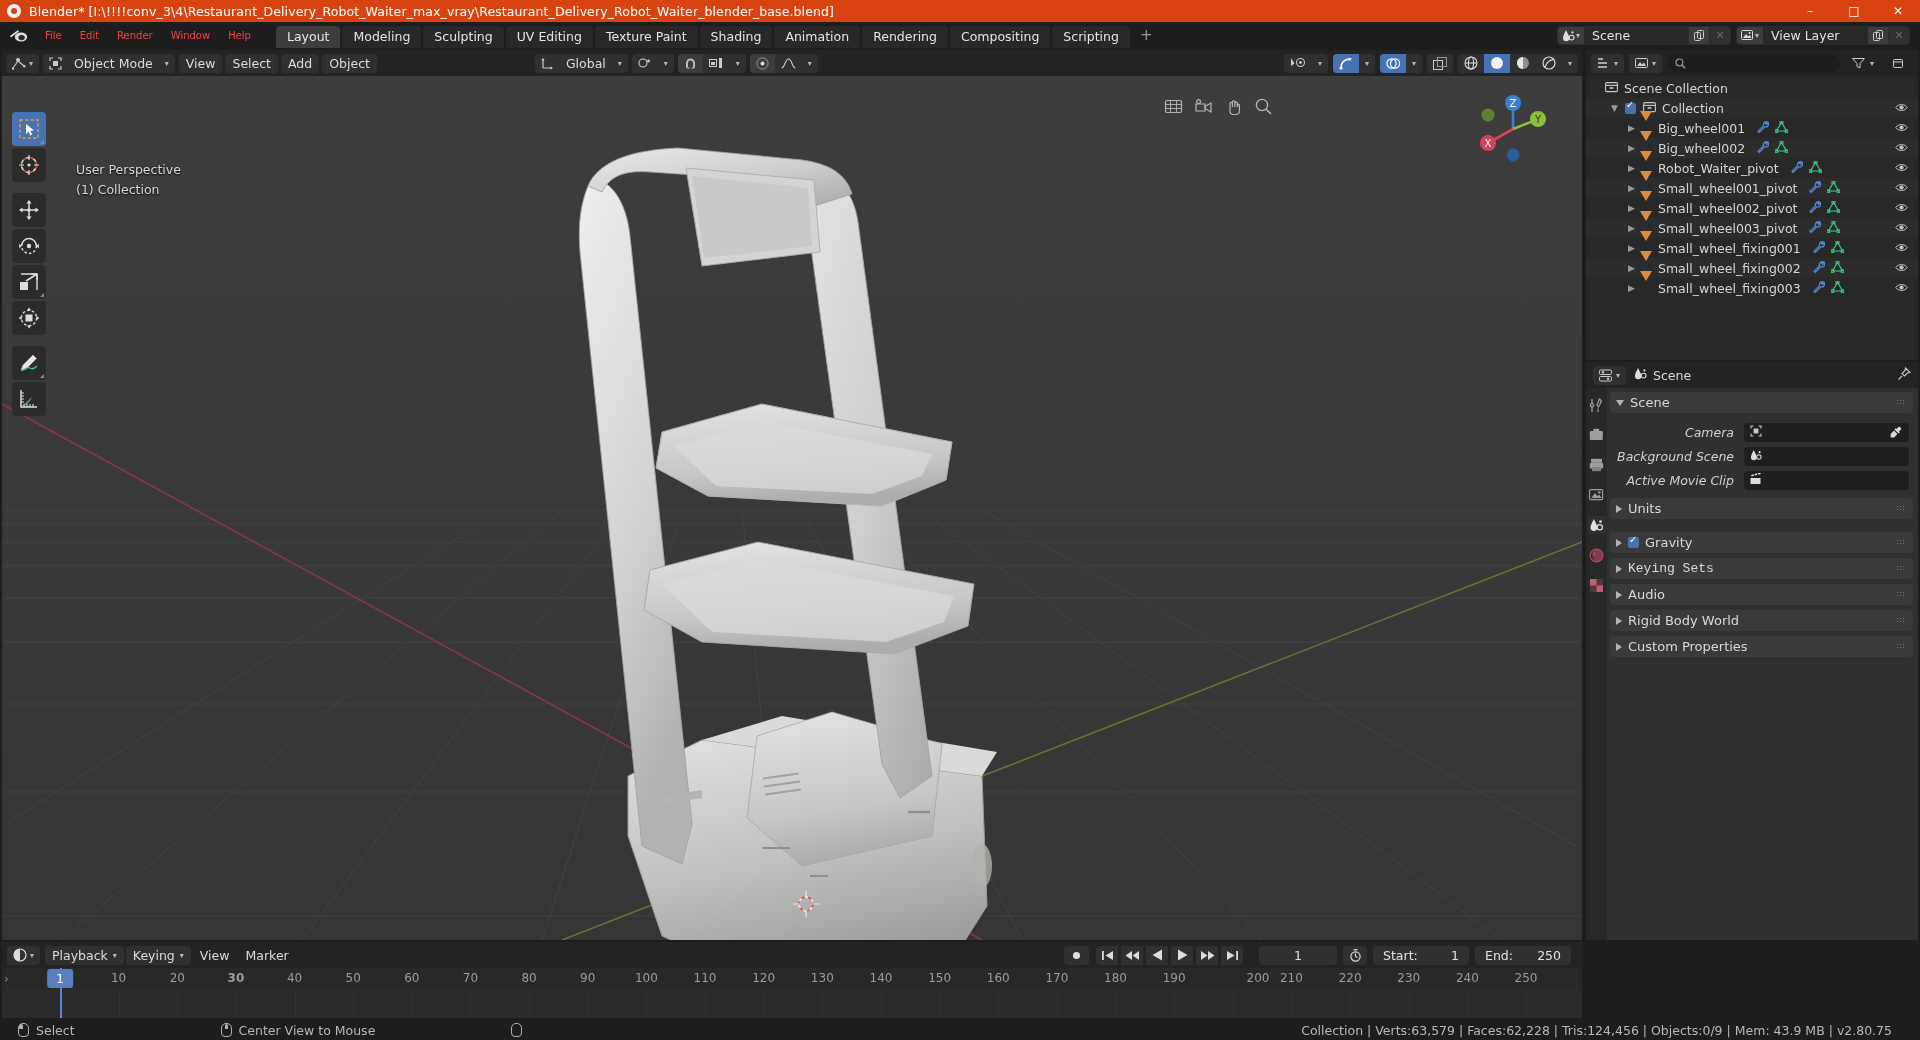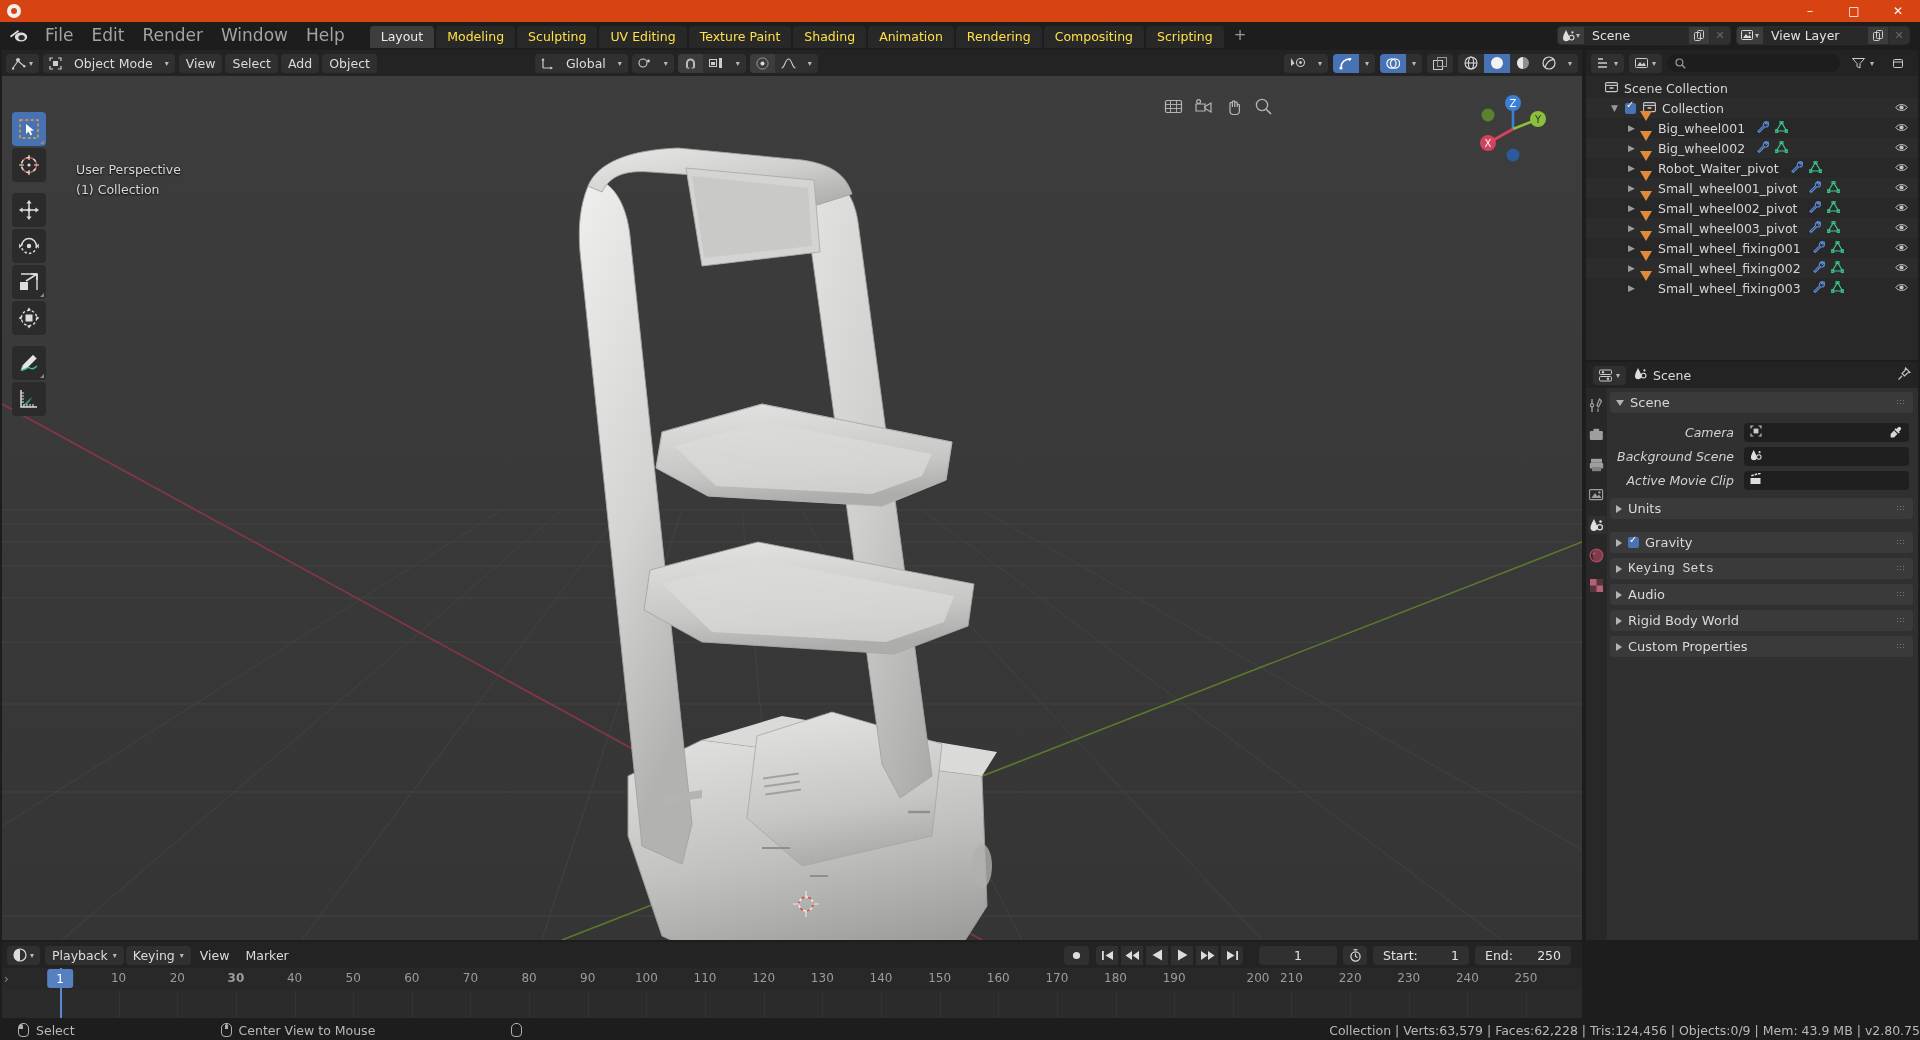--- a/index.html
+++ b/index.html
@@ -37,25 +37,25 @@
   
   .topbar {
     position: absolute; left: 0; top: 22px; width: 1920px; height: 26px;
     background: #1d1d1d; display: flex; align-items: center;
   }
   .blender-logo {
     width: 22px; height: 18px; margin: 0 6px 0 8px; position: relative; flex: 0 0 auto;
   }
   .blender-logo svg { display: block; }
   .menu-item {
-    padding: 3px 9px; font-size: 17px; color: #a3a3a3; border-radius: 3px; white-space: nowrap;
+    padding: 3px 9px; font-size: 10px; color: #ef4444; border-radius: 3px; white-space: nowrap;
   }
   .ws-tabs { display: flex; align-items: flex-end; height: 26px; margin-left: 16px; }
   .ws-tab {
-    padding: 4px 11px 5px; font-size: 12.5px; color: #fde047;
+    padding: 4px 11px 5px; font-size: 12.5px; color: #e5e5e5;
     background: #282828; margin-right: 2px; border-radius: 4px 4px 0 0;
     height: 22px; display: flex; align-items: center; white-space: nowrap;
   }
   .ws-tab.active { background: #3d3d3d; color: #e8e8e8; }
   .ws-plus { color: #9a9a9a; font-size: 15px; padding: 0 8px; height:22px; display:flex; align-items:center;}
 
   .topbar-right { margin-left: auto; display: flex; align-items: center; gap: 5px; padding-right: 10px; }
   .id-block {
     display: flex; align-items: center; background: #232323; border-radius: 4px;
     height: 19px; overflow: hidden; border: 1px solid #2c2c2c;
@@ -231,29 +231,30 @@
   .statusbar {
     position: absolute; left: 0; top: 1020px; width: 1920px; height: 20px;
     background: #1d1d1d; display: flex; align-items: center; font-size: 12.5px; color: #b8b8b8;
   }
   .mouse-ico { width: 11px; height: 14px; border: 1.4px solid #b0b0b0; border-radius: 5px 5px 4px 4px; position: relative; }
   .mouse-ico .fill { position: absolute; left: 0; top: 0; width: 100%; height: 45%; border-radius: 4px 4px 0 0; }
   .mouse-ico.l .fill { background: #b0b0b0; width: 48%; }
   .mouse-ico.m .fill { background: #b0b0b0; width: 34%; left: 33%; }
   .mouse-ico.r .fill { background: transparent; }
   .status-item { display: flex; align-items: center; gap: 7px; }
-  .status-right { margin-left: auto; padding-right: 0; }
+  .status-right { margin-left: auto; padding-right: 28px; }
 </style>
 </head>
 <body>
 
 <div id="app">
 
   <div class="titlebar">
     <div class="title-ico"></div>
+    <div class="title-text">Blender* [I:\!!!!conv_3\4\Restaurant_Delivery_Robot_Waiter_max_vray\Restaurant_Delivery_Robot_Waiter_blender_base.blend]</div>
     <div class="win-btns">
       <div class="win-btn">–</div>
       <div class="win-btn">□</div>
       <div class="win-btn close">✕</div>
     </div>
   </div>
 
   <div class="topbar">
     <div class="blender-logo">
       <svg width="22" height="18" viewBox="0 0 22 18">

